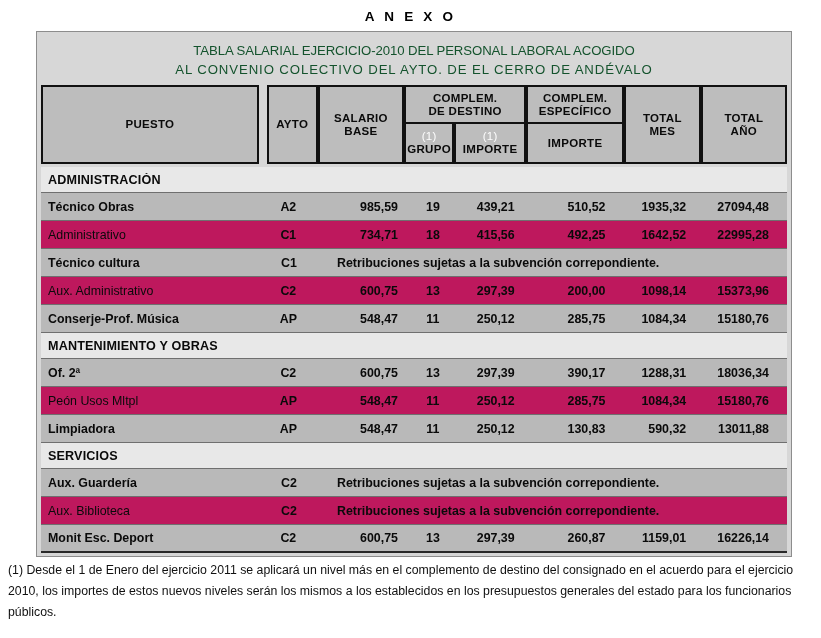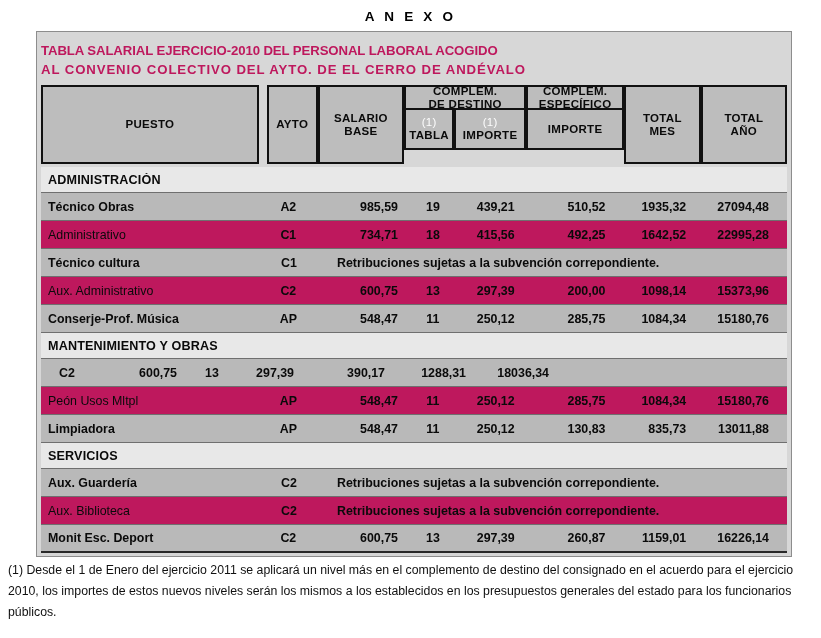--- a/index.html
+++ b/index.html
@@ -35,25 +35,25 @@
     top: 31px;
     width: 756px;
     background: #d7d7d7;
     border: 1px solid #8d8d8d;
     box-sizing: border-box;
     padding: 4px 4px 3px 4px;
   }
 
   
   .table-title {
-    text-align: left;
-    font-weight: bold;
+    text-align: center;
+    font-weight: normal;
     font-size: 13.2px;
     line-height: 19px;
-    color: #be185d;
+    color: #14532d;
     padding: 5px 0 6px 0;
     letter-spacing: -0.1px;
   }
   .table-title .line2 {
     letter-spacing: 0.9px;
   }
 
   
   .hdr {
     display: flex;
@@ -95,21 +95,21 @@
     border: 2px solid #111;
     border-bottom-width: 1px;
     box-sizing: border-box;
     display: flex;
     align-items: center;
     justify-content: center;
     text-align: center;
     font-weight: bold;
     font-size: 11.5px;
     line-height: 13px;
-    height: 24px;
+    height: 38px;
     letter-spacing: 0.3px;
   }
   .hdr-stack .bot-row {
     display: flex;
     height: 41px;
     box-sizing: border-box;
   }
   .hdr-stack .bot {
     background: #bdbdbd;
     border: 2px solid #111;
@@ -233,21 +233,21 @@
     <div class="hdr-stack" style="width:122px;">
       <div class="top">
         <div>
           <div>COMPLEM.</div>
           <div>DE DESTINO</div>
         </div>
       </div>
       <div class="bot-row">
         <div class="bot" style="width:50px;">
           <span class="note-mark">(1)</span>
-          <span>TABLA</span>
+          <span>GRUPO</span>
         </div>
         <div class="bot" style="width:72px;">
           <span class="note-mark">(1)</span>
           <span>IMPORTE</span>
         </div>
       </div>
     </div>
 
     <div class="hdr-stack" style="width:98px;">
       <div class="top">
@@ -319,20 +319,21 @@
         <div class="c c-nivel">11</div>
         <div class="c c-impdest">250,12</div>
         <div class="c c-espec">285,75</div>
         <div class="c c-totmes">1084,34</div>
         <div class="c c-totanio">15180,76</div>
       </div>
       <div class="row section">
         <div class="c c-section">MANTENIMIENTO Y OBRAS</div>
       </div>
       <div class="row shade-dark">
+        <div class="c c-puesto">Of. 2ª</div>
         <div class="c c-grupo">C2</div>
         <div class="c c-salario">600,75</div>
         <div class="c c-nivel">13</div>
         <div class="c c-impdest">297,39</div>
         <div class="c c-espec">390,17</div>
         <div class="c c-totmes">1288,31</div>
         <div class="c c-totanio">18036,34</div>
       </div>
       <div class="row shade-light">
         <div class="c c-puesto">Peón Usos Mltpl</div>
@@ -344,21 +345,21 @@
         <div class="c c-totmes">1084,34</div>
         <div class="c c-totanio">15180,76</div>
       </div>
       <div class="row shade-dark">
         <div class="c c-puesto">Limpiadora</div>
         <div class="c c-grupo">AP</div>
         <div class="c c-salario">548,47</div>
         <div class="c c-nivel">11</div>
         <div class="c c-impdest">250,12</div>
         <div class="c c-espec">130,83</div>
-        <div class="c c-totmes">835,73</div>
+        <div class="c c-totmes">590,32</div>
         <div class="c c-totanio">13011,88</div>
       </div>
       <div class="row section">
         <div class="c c-section">SERVICIOS</div>
       </div>
       <div class="row shade-dark">
         <div class="c c-puesto">Aux. Guardería</div>
         <div class="c c-grupo">C2</div>
         <div class="c c-merged">Retribuciones sujetas a la subvención correpondiente.</div>
       </div>

